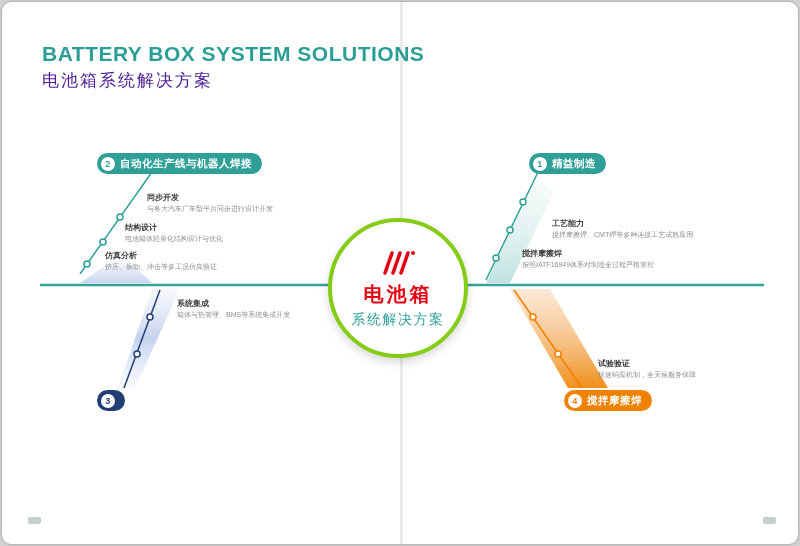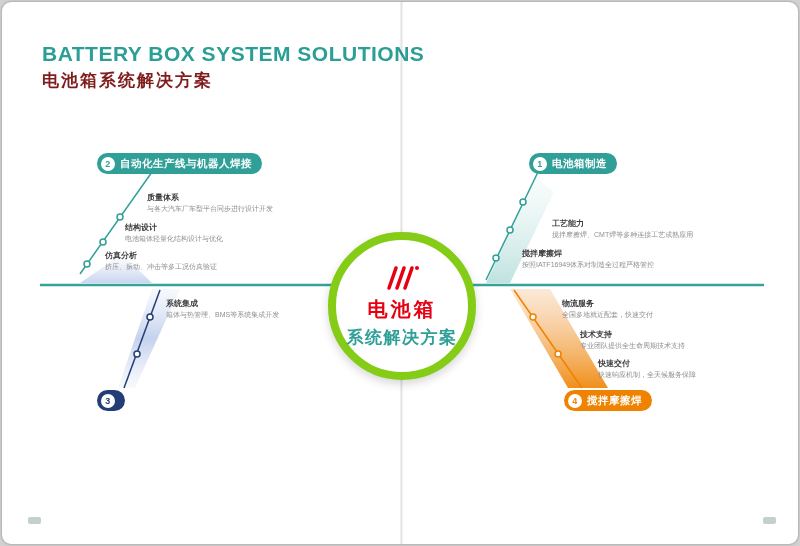--- a/index.html
+++ b/index.html
@@ -1,32 +1,32 @@
 <!DOCTYPE html>
 <html><head>
 <meta charset="utf-8">
 <style>
   html,body{margin:0;padding:0;}
   body{width:800px;height:546px;background:#d2d2d2;font-family:"Liberation Sans",sans-serif;position:relative;overflow:hidden;}
   .page{position:absolute;left:2px;top:2px;width:796px;height:542px;background:#ffffff;border-radius:9px;box-shadow:0 0 3px rgba(0,0,0,.35);overflow:hidden;}
   .title-en{position:absolute;left:40px;top:40px;font-size:21px;font-weight:bold;color:#2b9e96;letter-spacing:.5px;}
-  .title-cn{position:absolute;left:40px;top:67px;font-size:17px;font-weight:bold;color:#7f1d1d;letter-spacing:2px;}
+  .title-cn{position:absolute;left:40px;top:67px;font-size:17px;font-weight:normal;color:#4c1d95;letter-spacing:2px;}
   svg.overlay{position:absolute;left:0;top:0;z-index:2;}
   .fold{position:absolute;left:398px;top:0;width:3px;height:100%;background:linear-gradient(to right,rgba(0,0,0,.04),rgba(0,0,0,.11),rgba(0,0,0,.02));z-index:3;pointer-events:none;}
   .tag{position:absolute;height:21px;display:inline-flex;align-items:center;gap:5px;padding:0 10px 0 4px;border-radius:11px;color:#fff;font-size:10.5px;font-weight:bold;letter-spacing:.5px;white-space:nowrap;z-index:5;}
   .tag .num{width:14px;height:14px;border-radius:50%;background:#fff;display:flex;align-items:center;justify-content:center;font-size:9px;font-weight:bold;}
   .tag.teal{background:#2f9f98}.tag.teal .num{color:#2f9f98}
   .tag.navy{background:#233d76}.tag.navy .num{color:#233d76}
   .tag.orange{background:#ef8200}.tag.orange .num{color:#ef8200}
   .tb{position:absolute;white-space:nowrap;z-index:4;}
   .tb-title{font-size:8px;font-weight:bold;color:#3c3c3c;line-height:12px;}
   .tb-desc{font-size:7px;color:#8f8f8f;line-height:10px;}
-  .badge{position:absolute;left:326px;top:230px;width:132px;height:132px;border-radius:50%;background:#fff;border:8px solid #84cc16;box-shadow:0 4px 10px rgba(0,0,0,.16);display:flex;flex-direction:column;align-items:center;justify-content:center;gap:3px;z-index:6;}
+  .badge{position:absolute;left:326px;top:216px;width:132px;height:132px;border-radius:50%;background:#fff;border:4px solid #84cc16;box-shadow:0 4px 10px rgba(0,0,0,.16);display:flex;flex-direction:column;align-items:center;justify-content:center;gap:3px;z-index:6;}
   .badge-title{font-size:20px;font-weight:bold;color:#e60012;letter-spacing:3px;}
-  .badge-sub{font-size:17px;font-weight:bold;color:#2f9f98;letter-spacing:1.5px;}
+  .badge-sub{font-size:14px;font-weight:normal;color:#2f9f98;letter-spacing:1.5px;}
   .marker{position:absolute;width:13px;height:7px;border-radius:2px;background:#93a9a6;opacity:.55;z-index:5;}
 </style>
 </head>
 <body>
 
 <div class="page">
 
   <div class="title-en">BATTERY BOX SYSTEM SOLUTIONS</div>
   <div class="title-cn">电池箱系统解决方案</div>
 
@@ -75,67 +75,59 @@
       <circle cx="556" cy="352" r="3" stroke="#ef8200"></circle>
     </g>
   </svg>
 
   <div class="tag teal" style="left:95px;top:151px">
     <span class="num">2</span>
     <span>自动化生产线与机器人焊接</span>
   </div>
   <div class="tag teal" style="left:527px;top:151px">
     <span class="num">1</span>
-    <span>电池箱制造</span>
+    <span>精益制造</span>
   </div>
   <div class="tag navy" style="left:95px;top:388px">
     <span class="num">3</span>
   </div>
   <div class="tag orange" style="left:562px;top:388px">
     <span class="num">4</span>
     <span>搅拌摩擦焊</span>
   </div>
 
   <div class="tb" style="left:145px;top:190px">
-    <div class="tb-title">质量体系</div>
+    <div class="tb-title">同步开发</div>
     <div class="tb-desc">与各大汽车厂车型平台同步进行设计开发</div>
   </div>
   <div class="tb" style="left:123px;top:220px">
     <div class="tb-title">结构设计</div>
     <div class="tb-desc">电池箱体轻量化结构设计与优化</div>
   </div>
   <div class="tb" style="left:103px;top:248px">
     <div class="tb-title">仿真分析</div>
     <div class="tb-desc">挤压、振动、冲击等多工况仿真验证</div>
   </div>
 
   <div class="tb" style="left:550px;top:216px">
     <div class="tb-title">工艺能力</div>
     <div class="tb-desc">搅拌摩擦焊、CMT焊等多种连接工艺成熟应用</div>
   </div>
   <div class="tb" style="left:520px;top:246px">
     <div class="tb-title">搅拌摩擦焊</div>
     <div class="tb-desc">按照IATF16949体系对制造全过程严格管控</div>
   </div>
 
-  <div class="tb" style="left:164px;top:296px">
+  <div class="tb" style="left:175px;top:296px">
     <div class="tb-title">系统集成</div>
     <div class="tb-desc">箱体与热管理、BMS等系统集成开发</div>
   </div>
 
-  <div class="tb" style="left:560px;top:296px">
-    <div class="tb-title">物流服务</div>
-    <div class="tb-desc">全国多地就近配套，快速交付</div>
-  </div>
-  <div class="tb" style="left:578px;top:327px">
-    <div class="tb-title">技术支持</div>
-    <div class="tb-desc">专业团队提供全生命周期技术支持</div>
-  </div>
   <div class="tb" style="left:596px;top:356px">
-    <div class="tb-title">快速交付</div>
+    <div class="tb-title">试验验证</div>
     <div class="tb-desc">快速响应机制，全天候服务保障</div>
   </div>
 
   <div class="badge">
     <svg width="40" height="30" viewBox="0 0 40 30">
       <g stroke="#e60012" stroke-width="3.5" stroke-linecap="round" fill="none">
         <path d="M7 25 L14 5"></path>
         <path d="M15 25 L22 5"></path>
         <path d="M23 25 L30 5"></path>
       </g>

